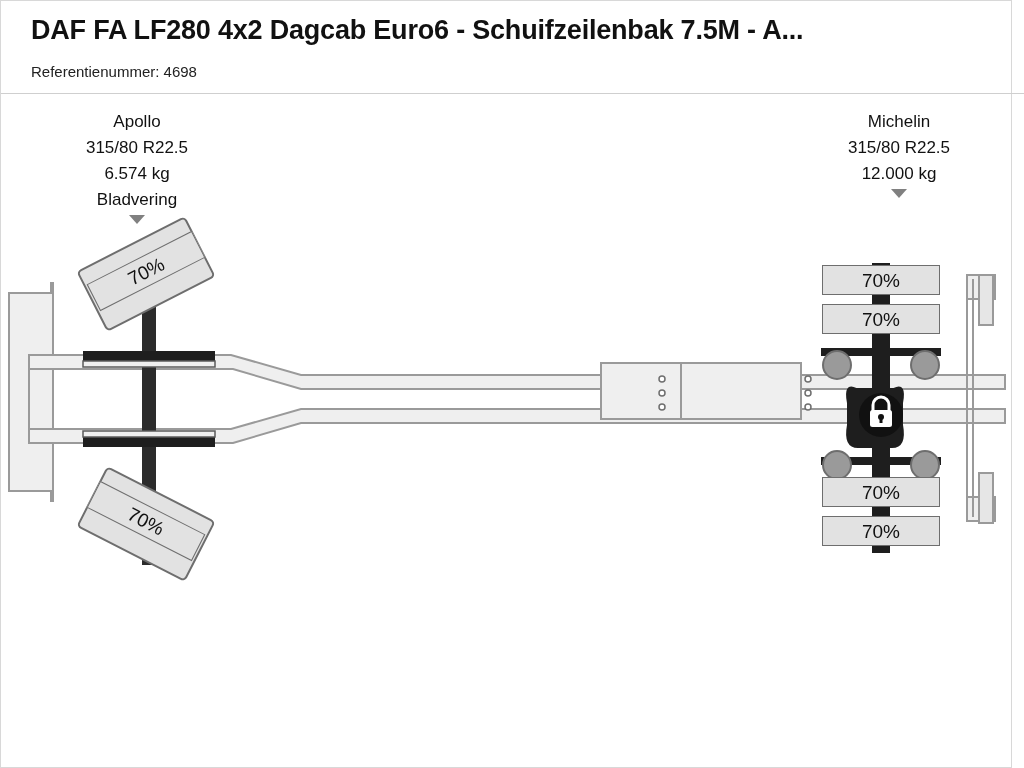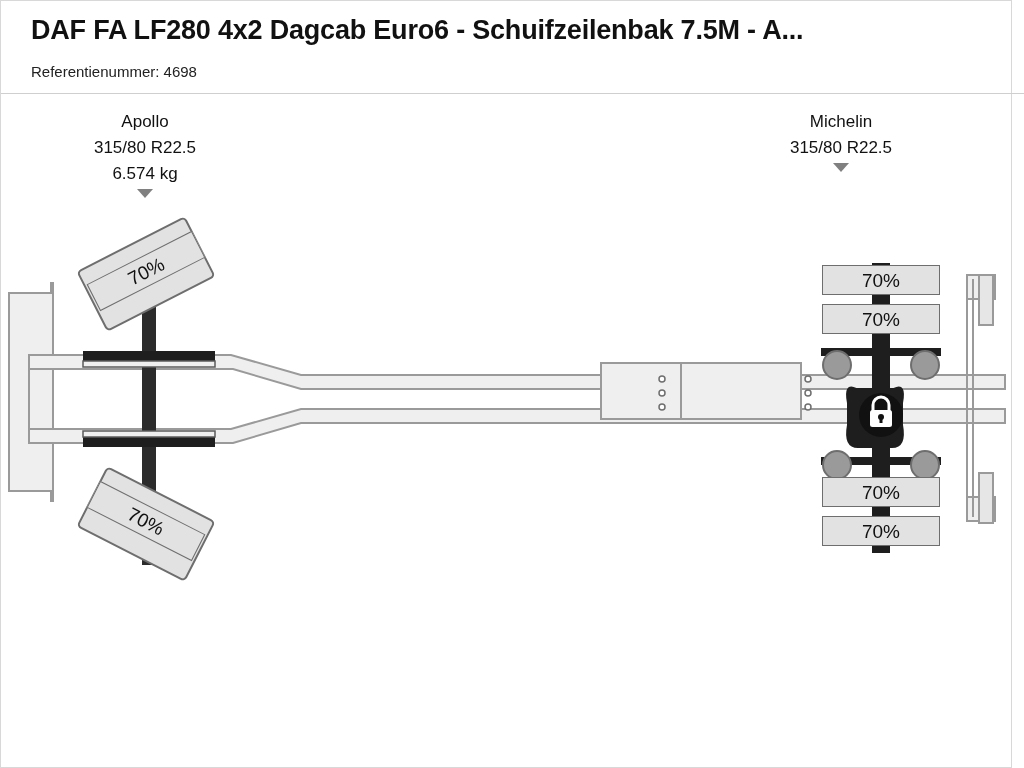--- a/index.html
+++ b/index.html
@@ -62,22 +62,22 @@
   }
   .axle-label {
     position: absolute;
     text-align: center;
     font-size: 17px;
     line-height: 26px;
     color: #111111;
     width: 240px;
   }
   .axle-label .ln { display: block; white-space: nowrap; }
-  .front-label { left: 24px; top: 108px; }
-  .rear-label { left: 720px; top: 108px; }
+  .front-label { left: 16px; top: 108px; }
+  .rear-label { left: 778px; top: 108px; }
   .caret {
     width: 0; height: 0;
     margin: 2px auto 0 auto;
     border-left: 8px solid transparent;
     border-right: 8px solid transparent;
     border-top: 9px solid #808080;
   }
   svg.diagram {
     position: absolute;
     left: 0;
@@ -116,26 +116,28 @@
   <div class="subtitle-bar">
     <span class="subtitle-text">Referentienummer: 4698</span>
   </div>
 
   <div class="header-rule"></div>
 
   <div class="axle-label front-label">
     <span class="ln">Apollo</span>
     <span class="ln">315/80 R22.5</span>
     <span class="ln">6.574 kg</span>
+    <span class="ln">Bladvering</span>
     <div class="caret"></div>
   </div>
 
   <div class="axle-label rear-label">
     <span class="ln">Michelin</span>
     <span class="ln">315/80 R22.5</span>
+    <span class="ln">12.000 kg</span>
     <div class="caret"></div>
   </div>
 
   <svg class="diagram" viewBox="0 0 1024 676">
 
     <g>
 
       <path d="M8,200 L50,200 L50,190 L52,190 L52,408 L50,408 L50,398 L8,398 Z" fill="#efefef" stroke="#9a9a9a" stroke-width="2"></path>
       <path d="M8,200 L8,398" fill="none" stroke="#9a9a9a" stroke-width="2"></path>
 

